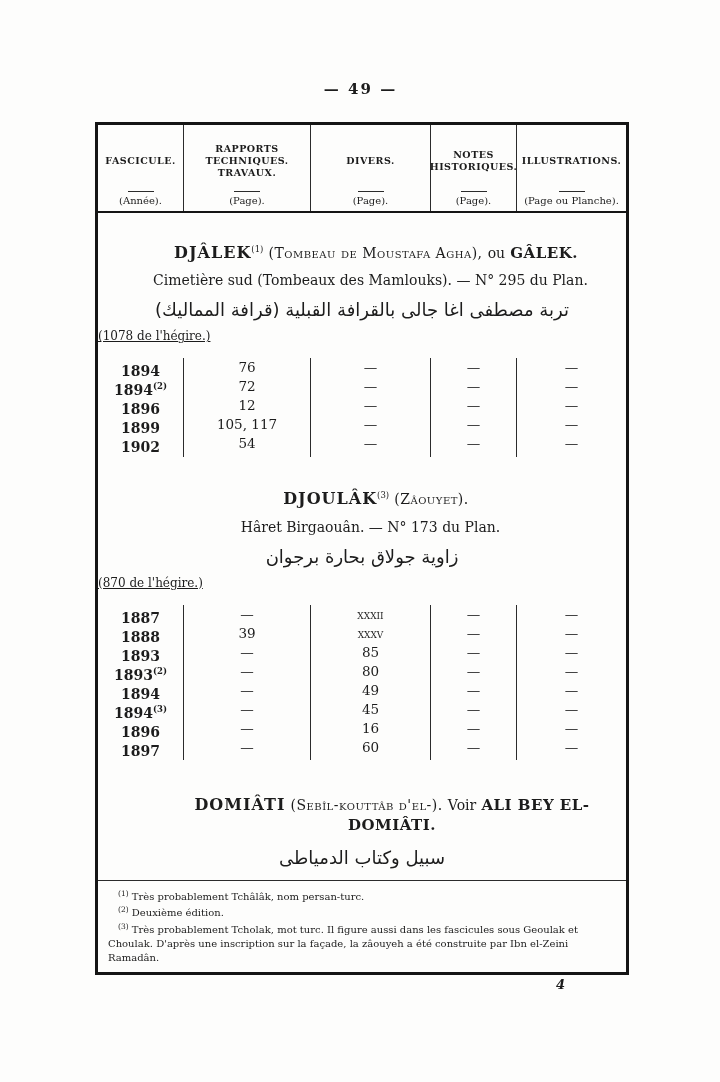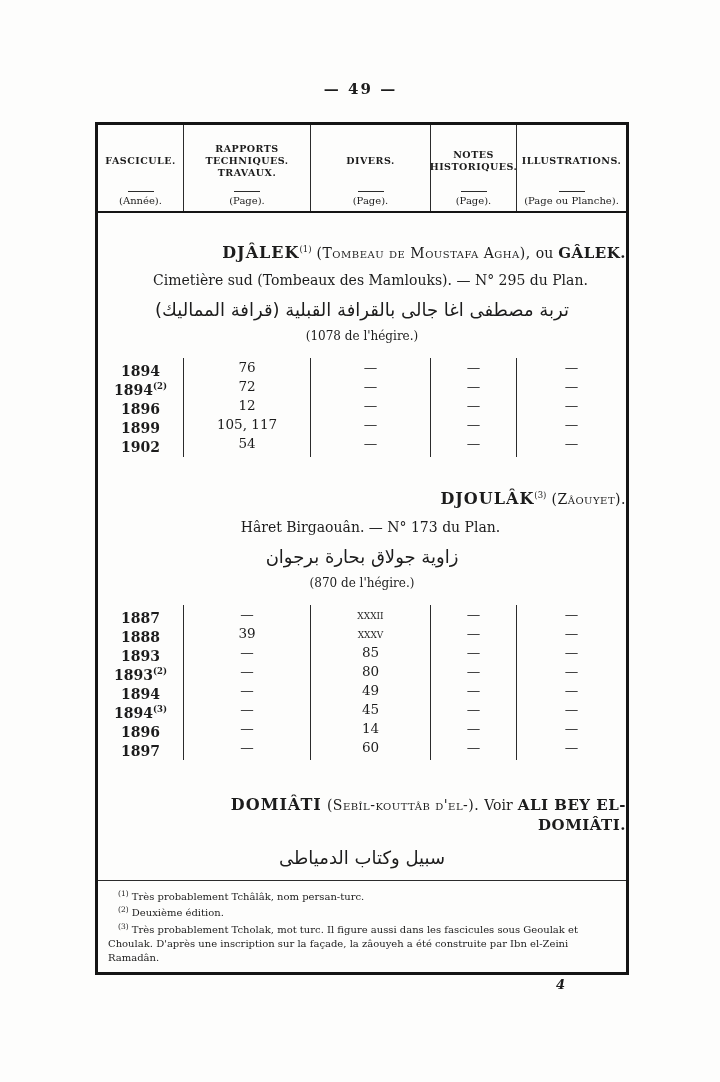--- a/index.html
+++ b/index.html
@@ -28,34 +28,34 @@
   .thead { border-bottom:2px solid #151515; height:88px; }
   .hcell { display:flex; flex-direction:column; align-items:center; padding:7px 2px 5px; min-width:0; }
   .hcell + .hcell { border-left:1px solid #2b2b2b; }
   .htitle {
     flex:1; display:flex; flex-direction:column; justify-content:center;
     text-align:center; font-size:9.5px; font-weight:bold; letter-spacing:0.5px; line-height:12px;
   }
   .hrule { width:26px; border-top:1px solid #2b2b2b; margin:2px 0 3px; }
   .hsub { font-size:10px; white-space:nowrap; }
 
-  .sec-heading { text-align:right; line-height:20px;margin-left:28px; }
+  .sec-heading { text-align:center; line-height:20px;margin-left:28px; }
   .sec-name { font-weight:bold; font-size:16px; letter-spacing:1px; }
   .note { font-size:8.5px; vertical-align:super; }
   .sec-desc { font-variant:small-caps; font-size:14px; letter-spacing:0.5px; }
   .sec-conn { font-size:14px; }
   .sec-alt { font-weight:bold; font-size:15px; letter-spacing:0.5px; }
 
   .sec-sub { text-align:center; font-size:14px; margin-top:8px; line-height:18px;padding-left:17px; }
   .arabic {
     text-align:center; direction:rtl;
     font-family:"DejaVu Sans", sans-serif;
     font-size:18px; line-height:26px; margin-top:8px;
   }
-  .hegira { text-align:center; font-size:12px; margin-top:6px; line-height:15px; }
+  .hegira { font-size:12px; margin-top:6px; line-height:15px;text-decoration:underline; }
 
   .rows { margin-top:14px; }
   .row { height:19px; }
   .cell {
     text-align:center; font-size:13.5px; line-height:19px;
     font-variant:small-caps; min-width:0;
   }
   .cell + .cell { border-left:1px solid #2b2b2b; }
   .year { font-weight:bold; font-size:14px; font-variant:normal; }
 
@@ -226,21 +226,21 @@
         <div class="row cols">
           <div class="cell year"><span>1894</span><sup class="note">(3)</sup></div>
           <div class="cell">—</div>
           <div class="cell">45</div>
           <div class="cell">—</div>
           <div class="cell">—</div>
         </div>
         <div class="row cols">
           <div class="cell year"><span>1896</span><sup class="note"></sup></div>
           <div class="cell">—</div>
-          <div class="cell">14</div>
+          <div class="cell">16</div>
           <div class="cell">—</div>
           <div class="cell">—</div>
         </div>
         <div class="row cols">
           <div class="cell year"><span>1897</span><sup class="note"></sup></div>
           <div class="cell">—</div>
           <div class="cell">60</div>
           <div class="cell">—</div>
           <div class="cell">—</div>
         </div>

